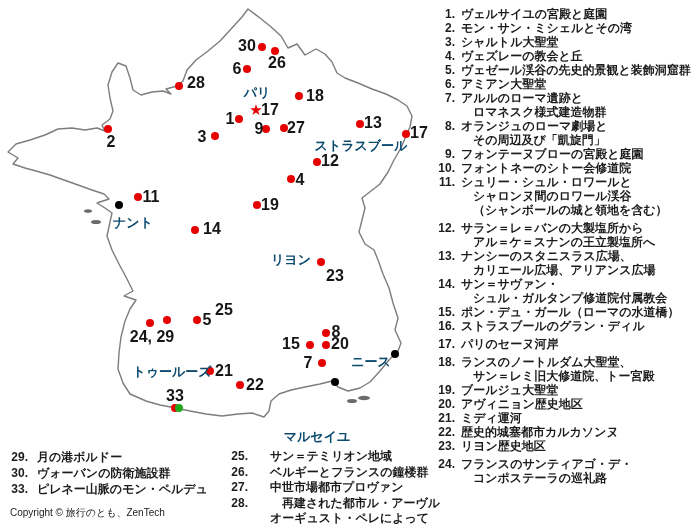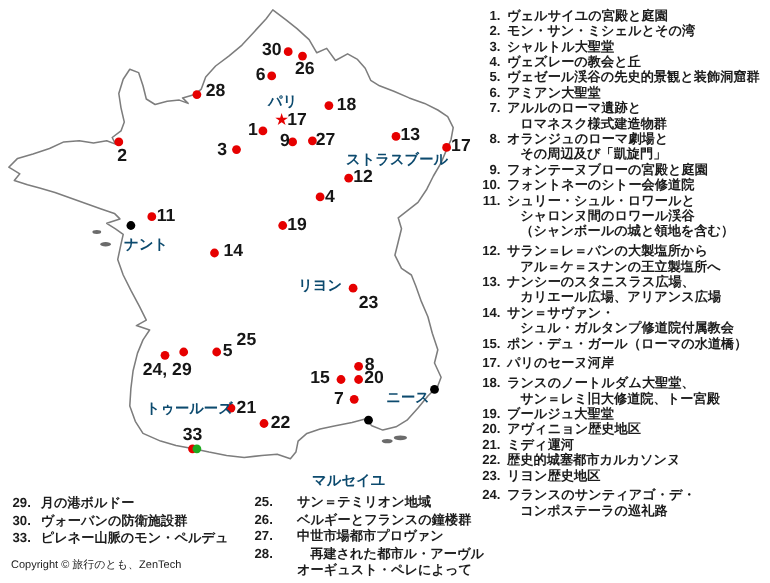--- a/index.html
+++ b/index.html
@@ -238,20 +238,26 @@
           <div class="lg-line">サン＝サヴァン・</div>
           <div class="lg-line lg-wrap">シュル・ガルタンプ修道院付属教会</div>
         </span>
       </div>
       <div class="lg-row">
         <span class="lg-num">15.</span>
         <span class="lg-text">
           <div class="lg-line">ポン・デュ・ガール（ローマの水道橋）</div>
         </span>
       </div>
+      <div class="lg-row">
+        <span class="lg-num">16.</span>
+        <span class="lg-text">
+          <div class="lg-line">ストラスブールのグラン・ディル</div>
+        </span>
+      </div>
       <div class="lg-row lg-gap">
         <span class="lg-num">17.</span>
         <span class="lg-text">
           <div class="lg-line">パリのセーヌ河岸</div>
         </span>
       </div>
       <div class="lg-row lg-gap">
         <span class="lg-num">18.</span>
         <span class="lg-text">
           <div class="lg-line">ランスのノートルダム大聖堂、</div>

